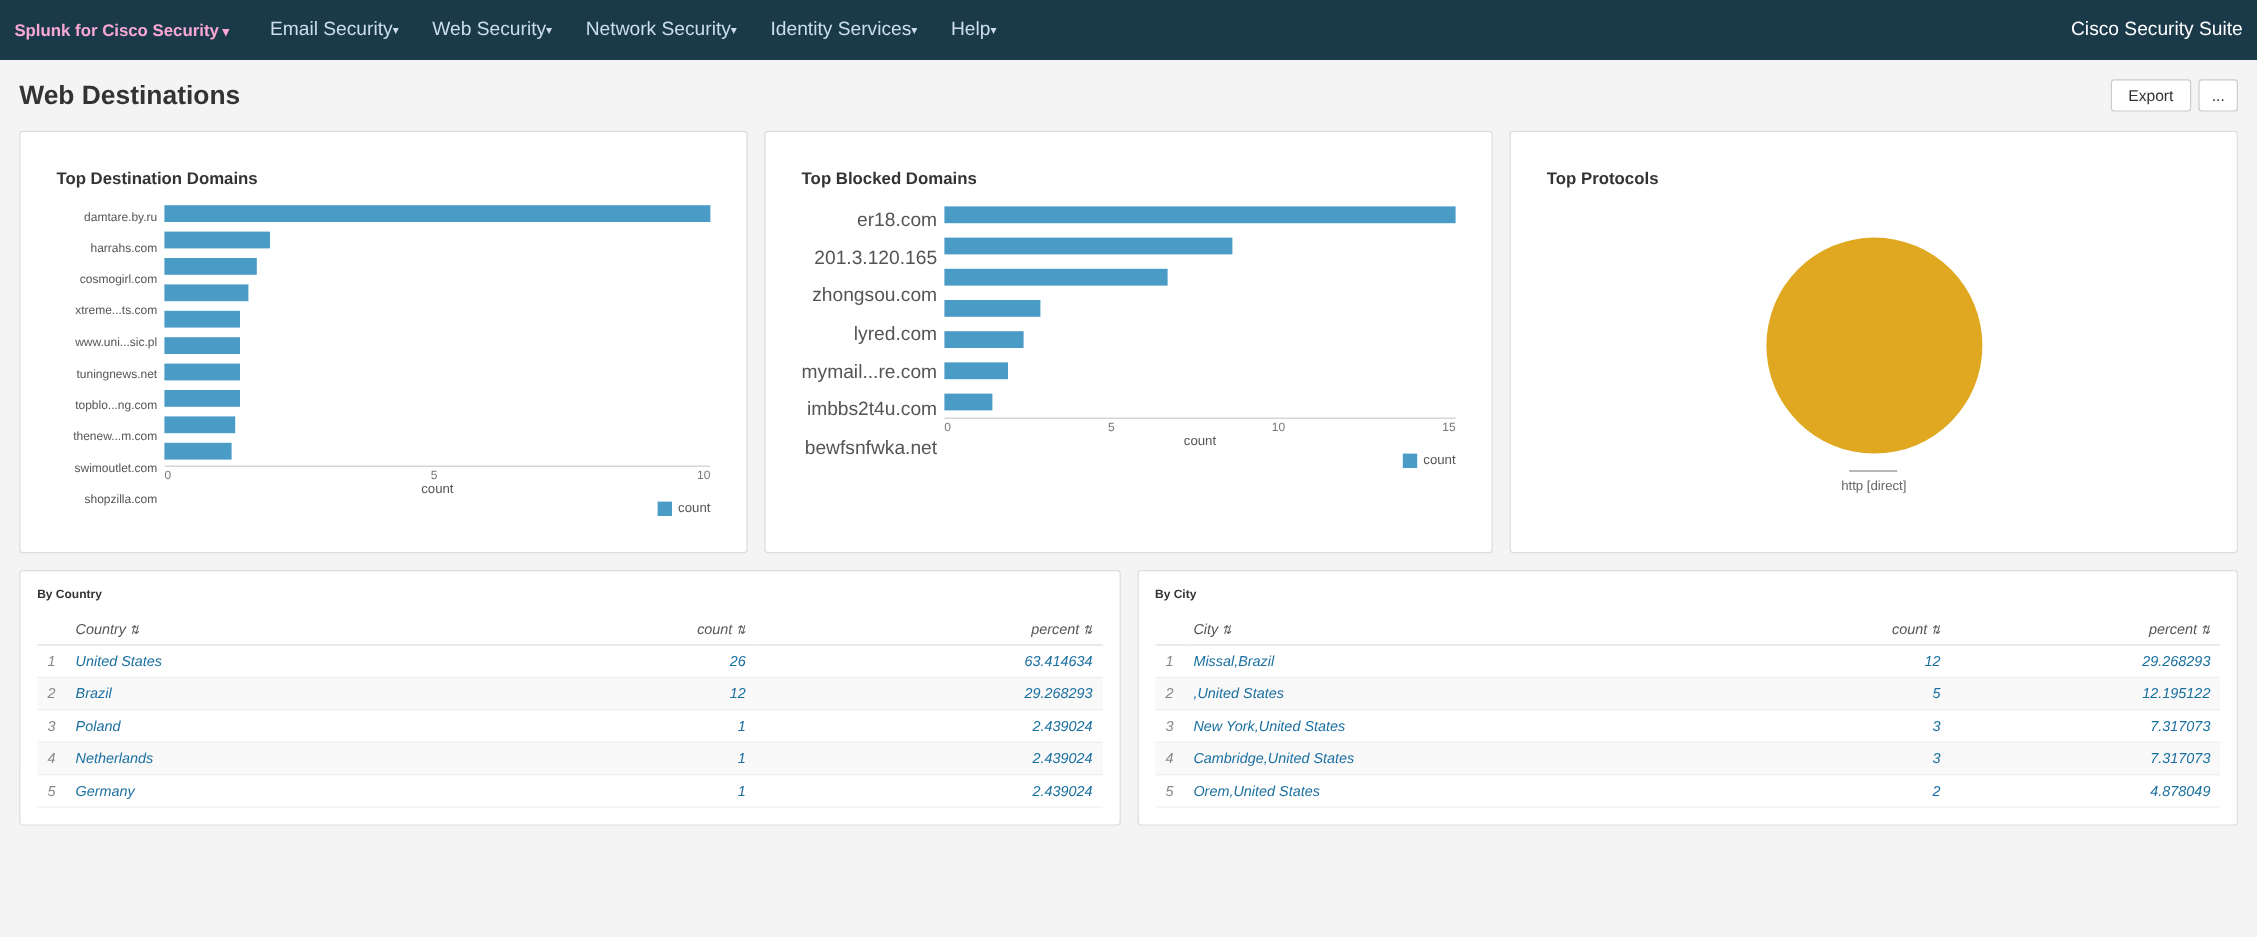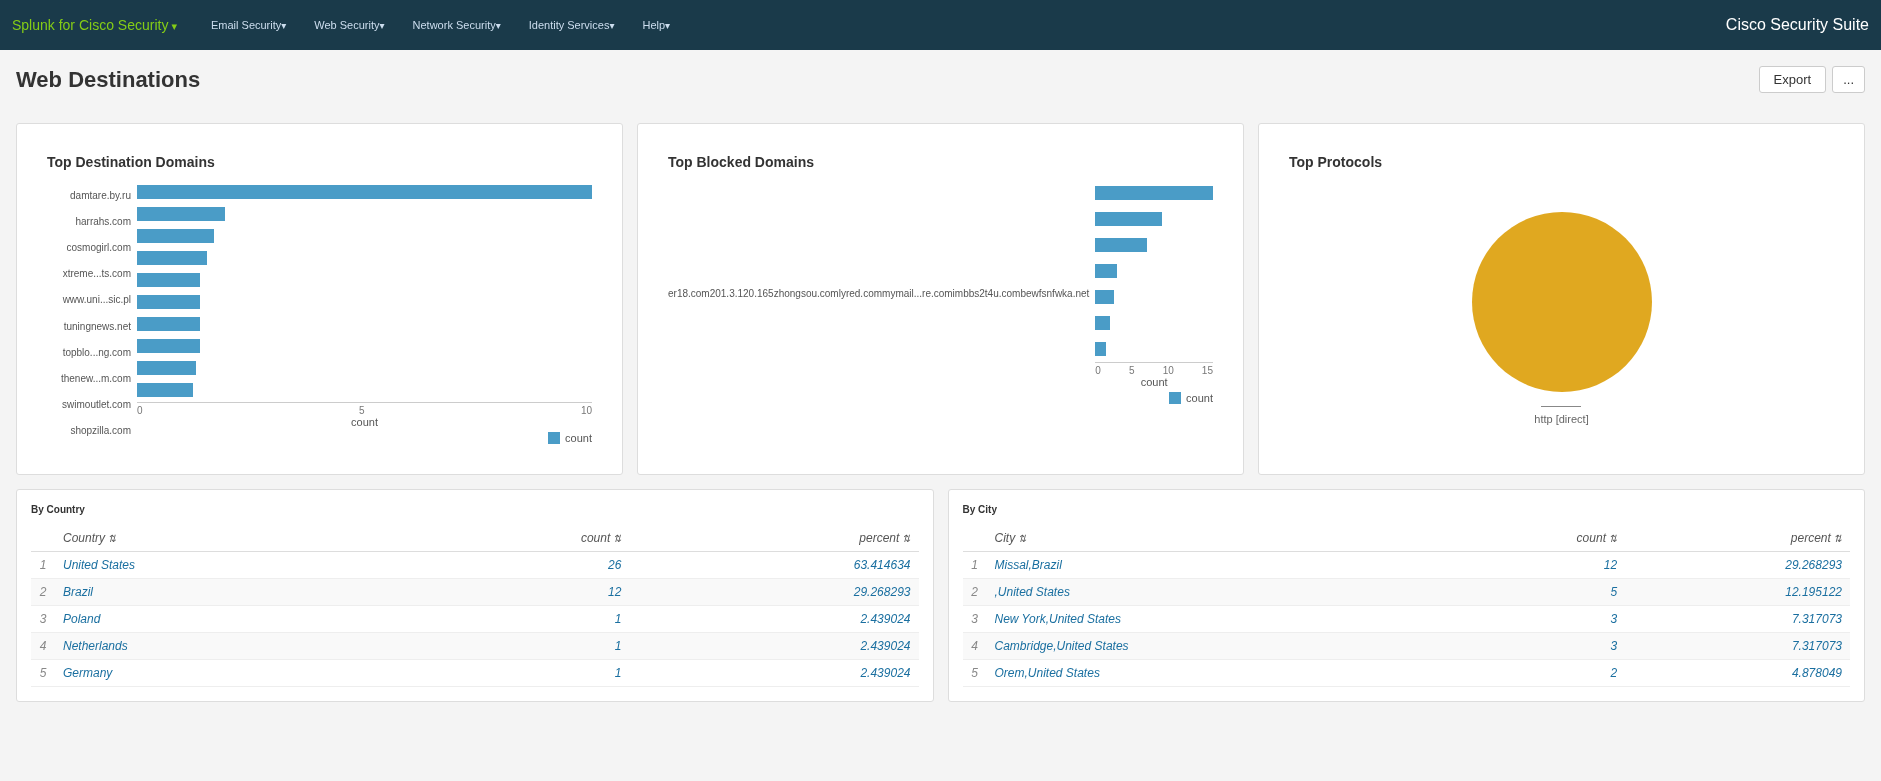--- a/index.html
+++ b/index.html
@@ -8,31 +8,31 @@
     
     .navbar {
       background: #1a3a4a;
       display: flex;
       align-items: center;
       height: 50px;
       padding: 0 12px;
       position: relative;
     }
     .navbar-brand {
-      color: #84cc16;
+      color: #f9a8d4;
       font-size: 14px;
-      font-weight: normal;
+      font-weight: bold;
       margin-right: 20px;
       white-space: nowrap;
       cursor: pointer;
     }
     .navbar-brand::after { content: ' ▾'; font-size: 11px; }
     .nav-item {
       color: #cde;
-      font-size: 11px;
+      font-size: 16px;
       padding: 0 14px;
       cursor: pointer;
       height: 50px;
       display: flex;
       align-items: center;
       white-space: nowrap;
     }
     .nav-item::after { content: ' ▾'; font-size: 10px; }
     .navbar-right {
       margin-left: auto;
@@ -41,21 +41,21 @@
       font-weight: normal;
     }
 
     
     .page-container { padding: 16px; background: #f4f4f4; min-height: calc(100vh - 50px); }
 
     .page-header {
       display: flex;
       align-items: flex-end;
       justify-content: space-between;
-      margin-bottom: 30px;
+      margin-bottom: 16px;
     }
     .page-title { font-size: 22px; font-weight: bold; color: #333; }
 
     .page-actions { display: flex; gap: 6px; }
     .btn-export {
       background: #fff;
       border: 1px solid #ccc;
       border-radius: 3px;
       padding: 5px 14px;
       cursor: pointer;
@@ -206,21 +206,21 @@
             <span style="width:12px;height:12px;background:#4a9cc7;display:inline-block;"></span>
             <span style="font-size:11px;color:#555;">count</span>
           </div>
         </div>
       </div>
     </div>
 
     <div class="chart-card">
       <div class="chart-title">Top Blocked Domains</div>
       <div class="bar-chart-container">
-        <div style="display:flex;flex-direction:row;align-items:center;justify-content:space-around;font-size:10px;color:#555;padding-right:6px;min-width:90px;">
+        <div style="display:flex;flex-direction:column;align-items:flex-end;justify-content:space-around;font-size:16px;color:#555;padding-right:6px;min-width:90px;">
           <span>er18.com</span>
           <span>201.3.120.165</span>
           <span>zhongsou.com</span>
           <span>lyred.com</span>
           <span>mymail...re.com</span>
           <span>imbbs2t4u.com</span>
           <span>bewfsnfwka.net</span>
         </div>
         <div style="flex:1;display:flex;flex-direction:column;">
           <div id="blocked-bars-inner" style="flex: 1 1 0%; display: flex; flex-direction: column; justify-content: space-around; gap: 4px;">

